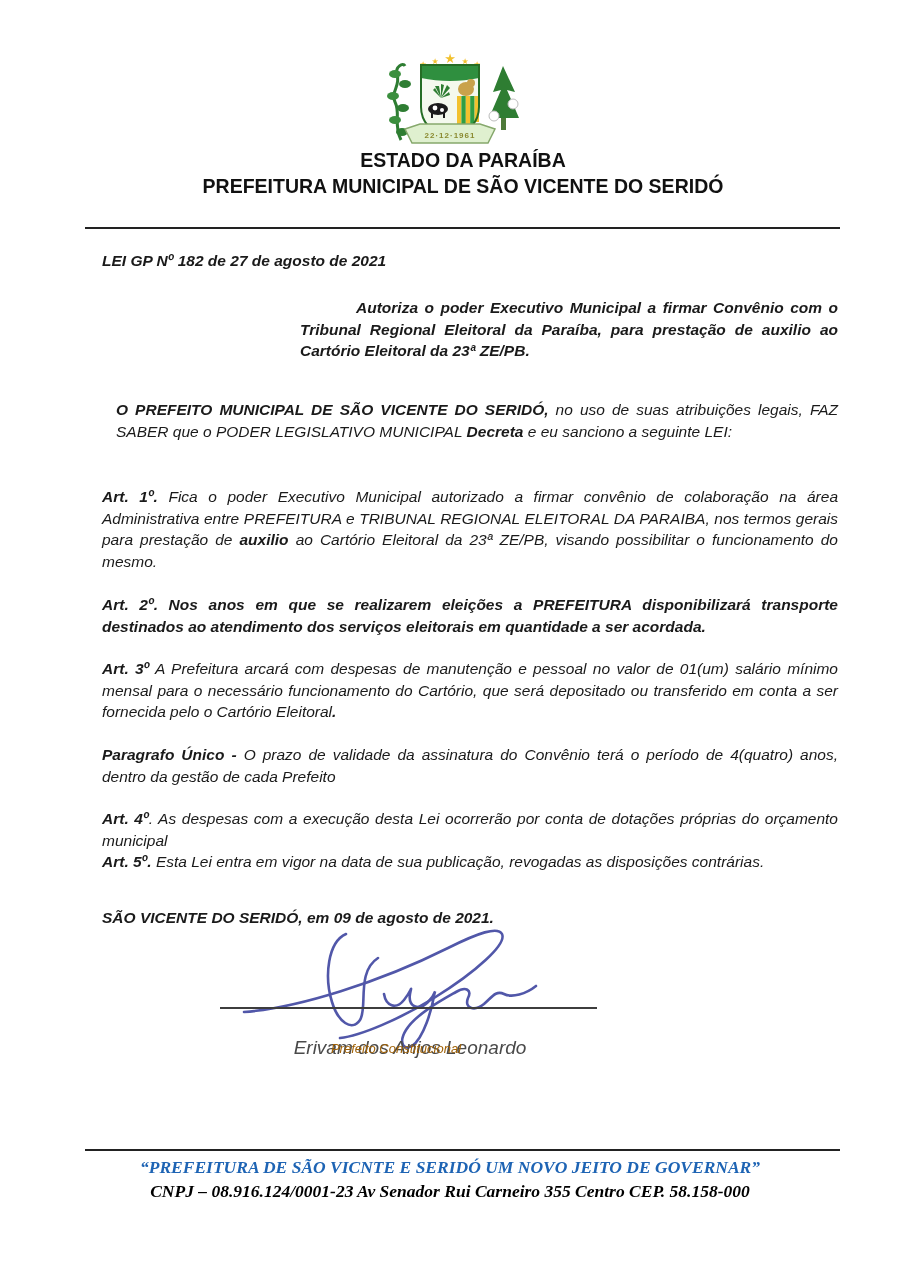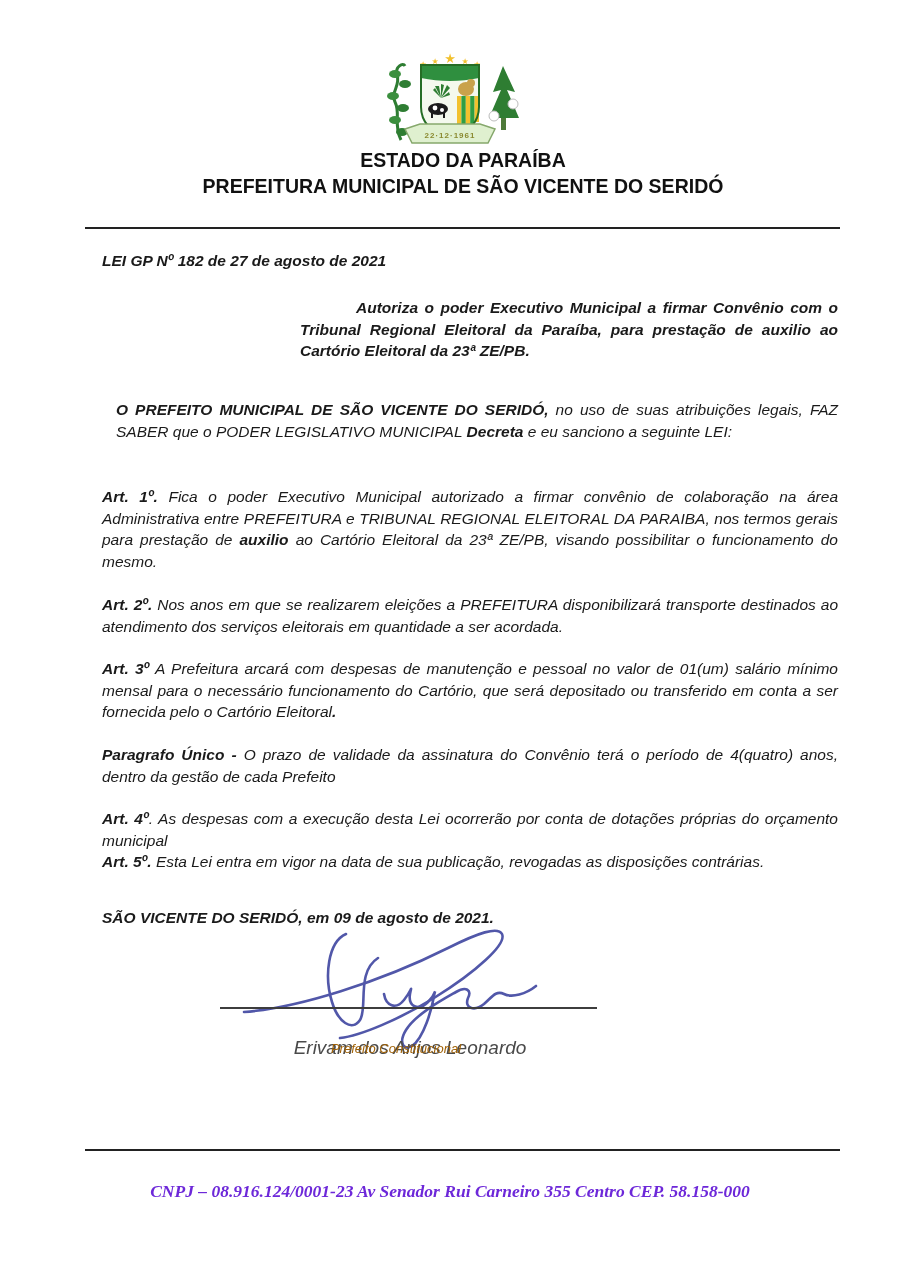--- a/index.html
+++ b/index.html
@@ -15,21 +15,21 @@
     font-weight:bold;font-size:19.5px;line-height:26px;color:#111;
   }
   .rule-top{position:absolute;left:85px;top:227px;width:755px;height:2px;background:#222;}
   
   .content{position:absolute;left:88px;top:0;width:750px;font-style:italic;font-size:15.5px;line-height:21.5px;}
   .content .blk{position:absolute;left:14px;right:0;text-align:justify;}
   .law-number{top:250px;font-weight:bold;text-align:left !important;}
   .epigraph{top:297px;left:212px !important;font-weight:bold;text-indent:56px;}
   .p-preamble{top:399px;margin-left:14px;}
   .p-art1{top:486px;}
-  .p-art2{top:594px;}
+  .p-art2{top:594px;font-weight:bold;}
   .p-art3{top:658px;}
   .p-uni{top:744px;}
   .p-art4{top:808px;}
   .p-art5{top:851px;}
   .date-line{top:907px;font-weight:bold;text-align:left !important;}
   
   .sig-squiggle{position:absolute;left:228px;top:920px;width:330px;height:134px;}
   .sig-rule{position:absolute;left:220px;top:1007px;width:377px;height:2px;background:#3d3d3d;}
   .sig-name{
     position:absolute;left:225px;top:1012px;width:370px;text-align:center;
@@ -42,21 +42,21 @@
   
   .rule-footer{position:absolute;left:85px;top:1149px;width:755px;height:2px;background:#222;}
   .footer-slogan{
     position:absolute;left:50px;top:1156px;width:800px;text-align:center;
     font-family:"Liberation Serif",serif;font-style:italic;font-weight:bold;
     font-size:17.5px;line-height:23px;color:#1e64b4;
   }
   .footer-cnpj{
     position:absolute;left:50px;top:1180px;width:800px;text-align:center;
     font-family:"Liberation Serif",serif;font-style:italic;font-weight:bold;
-    font-size:17.5px;line-height:23px;color:#6d28d9;
+    font-size:17.5px;line-height:23px;color:#000000;
   }
 </style>
 </head>
 <body>
 
 <div class="page">
 
   <div class="crest">
     <svg width="150" height="100" viewBox="0 0 150 100" xmlns="http://www.w3.org/2000/svg">
 
@@ -147,15 +147,16 @@
       <path d="M118 14 C100 22 96 56 104 82 C110 102 124 112 132 100 C140 88 128 52 150 38"></path>
       <path d="M16 92 C70 88 152 62 220 28 C250 13 270 6 274 14 C279 24 248 52 206 78 C172 99 132 116 112 118"></path>
       <path d="M156 74 C158 86 168 90 176 80 C184 70 184 64 182 74 C180 86 190 92 200 82 C208 74 208 66 206 76 C204 88 196 118 184 126 C176 131 170 123 178 110 C188 94 214 80 228 72 C238 66 244 70 240 78 C236 88 246 92 256 84 C264 77 268 70 276 74 C284 78 298 74 308 66"></path>
     </g>
   </svg>
   <div class="sig-rule"></div>
   <div class="sig-name">Erivam dos Anjos Leonardo</div>
   <div class="sig-title">Prefeito Constitucional</div>
 
   <div class="rule-footer"></div>
+  <div class="footer-slogan">“PREFEITURA DE SÃO VICNTE E SERIDÓ UM NOVO JEITO DE GOVERNAR”</div>
   <div class="footer-cnpj">CNPJ – 08.916.124/0001-23 Av Senador Rui Carneiro 355 Centro CEP. 58.158-000</div>
 
 </div>
 
 </body></html>

